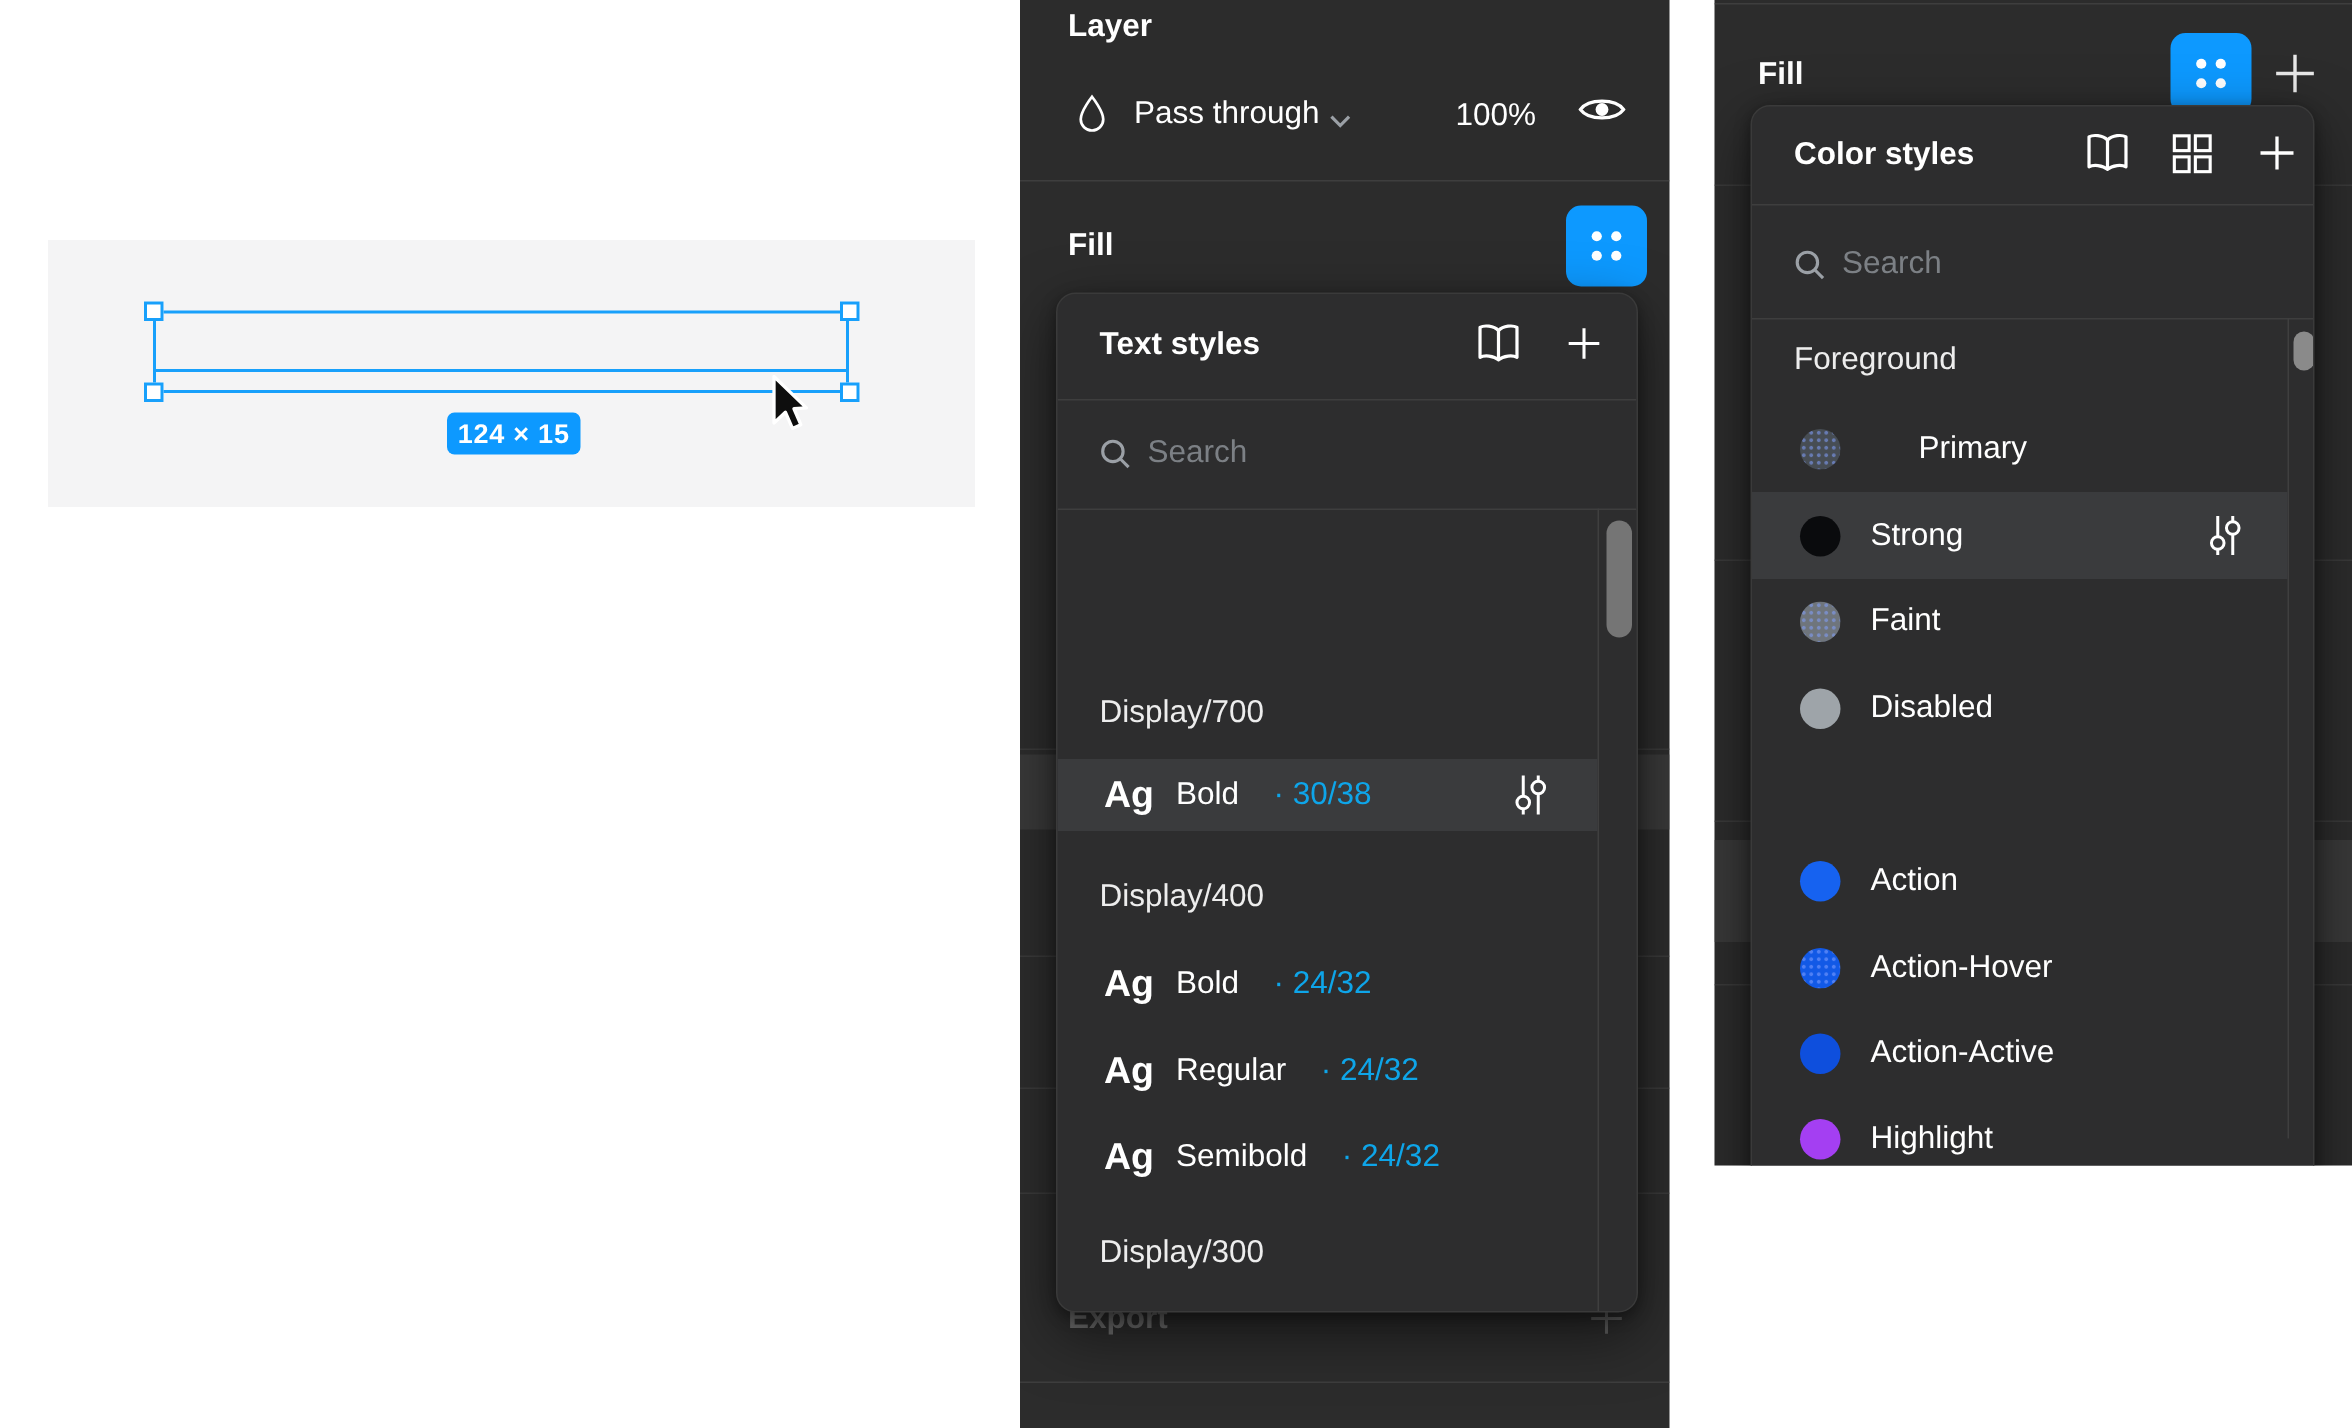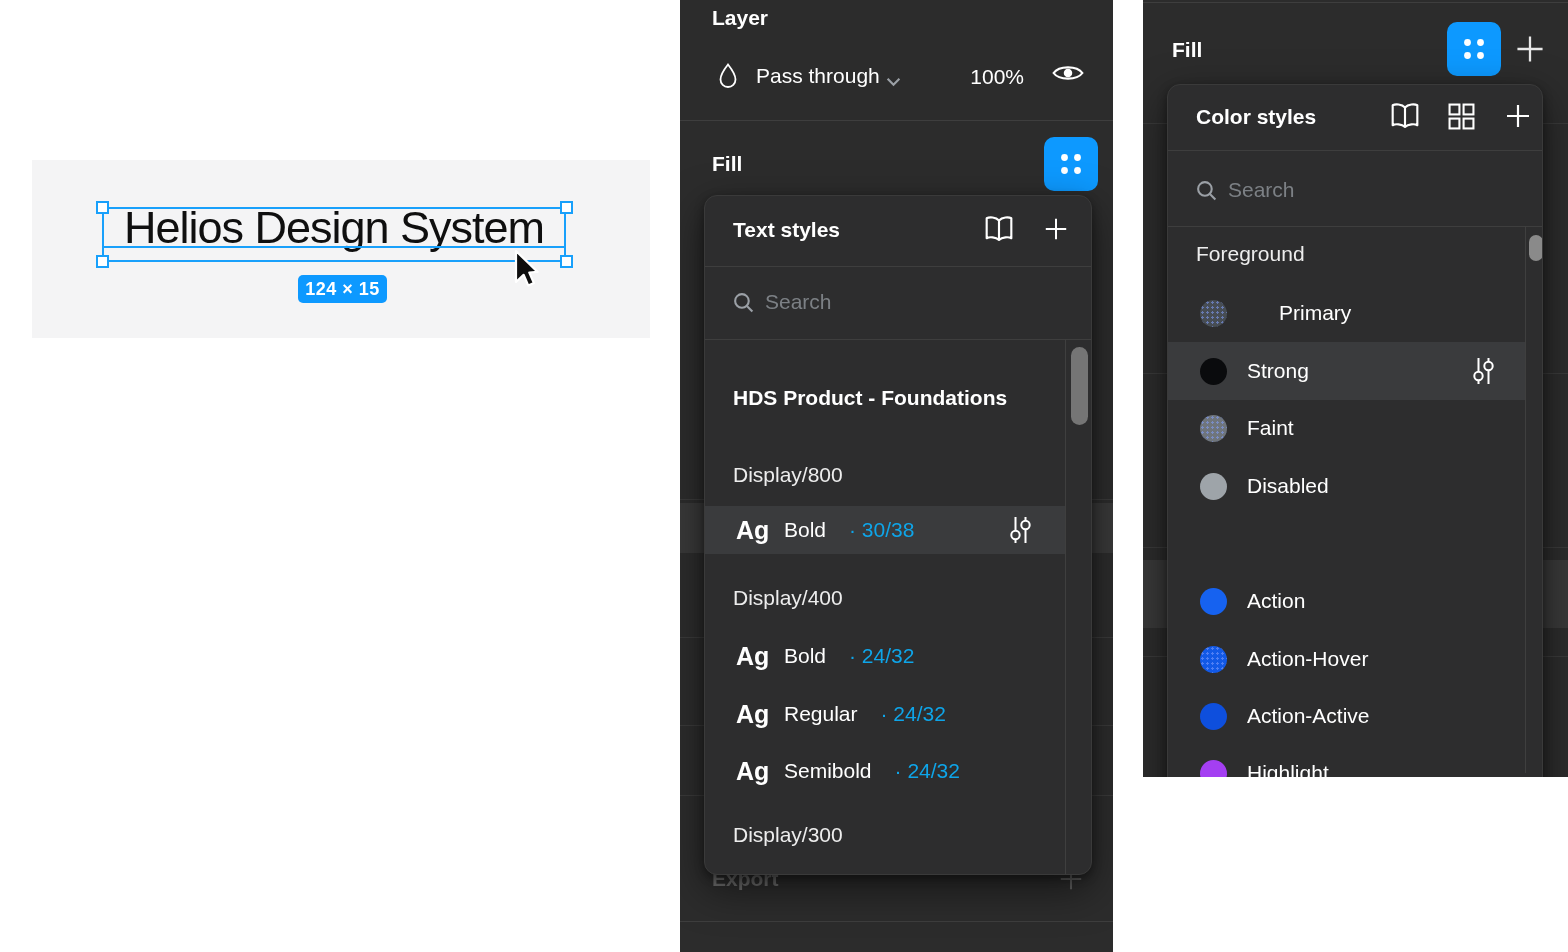--- a/index.html
+++ b/index.html
@@ -59,21 +59,21 @@
   .ts-group { left:28px; font-size:21px; color:#ededed; white-space:nowrap; }
   .ts-row { left:0; width:360px; height:48px; display:flex; align-items:center; }
   .ts-row.selected { background:#3a3b3d; }
   .ag { margin-left:31px; width:48px; font-size:25px; font-weight:bold; color:#fff; }
   .ts-weight { font-size:21px; color:#fff; }
   .ts-size { font-size:21px; color:#0ea5e9; margin-left:23px; }
   .sliders-btn { margin-left:auto; margin-right:32px; height:30px; }
 
   
   #right { left:1143px; top:0; width:425px; height:777px; }
-  #popup-cs { left:24px; top:84px; width:376px; height:868px; }
+  #popup-cs { left:24px; top:70px; width:376px; height:868px; }
   .cs-row { left:0; width:357px; height:58px; display:flex; align-items:center; }
   .cs-row.selected { background:#3a3b3d; }
   .swatch { margin-left:32px; width:27px; height:27px; border-radius:50%; flex:none; }
   .swatch.tex {
     background-image: radial-gradient(rgba(130,160,255,0.55) 1.1px, rgba(0,0,0,0) 1.4px);
     background-size: 5px 5px;
   }
   .cs-name { margin-left:20px; font-size:21px; color:#fff; white-space:nowrap; }
   .cs-row .sliders-btn { margin-right:29px; }
 
@@ -82,21 +82,20 @@
   .lite-icon { color:#e8e8e8; }
   .gray-icon { color:#9ba0a6; }
 </style>
 </head>
 <body>
 
 <div id="root">
 
   <div class="abs canvas-frame" style="background-color: rgb(244, 244, 245);"></div>
 
-  <div class="abs canvas-heading">Helios Design System</div>
 
   <div class="abs sel-rect" style="border-color: rgb(24, 160, 251);"></div>
   <div class="abs sel-baseline" style="background-color: rgb(24, 160, 251);"></div>
   <div class="abs handle h-nw" style="border-color: rgb(24, 160, 251);"></div>
   <div class="abs handle h-ne" style="border-color: rgb(24, 160, 251);"></div>
   <div class="abs handle h-sw" style="border-color: rgb(24, 160, 251);"></div>
   <div class="abs handle h-se" style="border-color: rgb(24, 160, 251);"></div>
 
   <div class="abs dim-badge" style="background-color: rgb(13, 153, 255);">124 × 15</div>
 
@@ -183,23 +182,22 @@
           <circle cx="9.5" cy="9.5" r="6.5" fill="none" stroke="currentColor" stroke-width="2"></circle>
           <path d="M14.5 14.5 L19.5 19.5" stroke="currentColor" stroke-width="2"></path>
         </svg>
       </span>
       <input class="abs search-input" style="left: 60px; top: 90px;" placeholder="Search">
       <div class="abs divider" style="top:143px;"></div>
 
       <div class="abs track" style="left:360px; top:143px; height:537px;"></div>
       <div class="abs thumb" style="left:366px; top:151px; width:17px; height:78px; background:#757575;"></div>
 
-      <div class="abs sec-title" style="left:28px; top:189px;">HDS Product - Foundations</div>
-
-      <div class="abs ts-group" style="top:267px;">Display/800</div>
+
+      <div class="abs ts-group" style="top:267px;">Display/700</div>
 
       <div class="abs ts-row selected" style="top:310px;">
         <span class="ag">Ag</span>
         <span class="ts-weight">Bold</span>
         <span class="ts-size">· 30/38</span>
         <span class="sliders-btn">
           <svg width="25" height="30" viewBox="0 0 24 30">
             <path d="M7 2 V28 M17 2 V28" stroke="#fff" stroke-width="2"></path>
             <circle cx="7" cy="20" r="4.2" fill="#3a3b3d" stroke="#fff" stroke-width="2"></circle>
             <circle cx="17" cy="10" r="4.2" fill="#3a3b3d" stroke="#fff" stroke-width="2"></circle>

